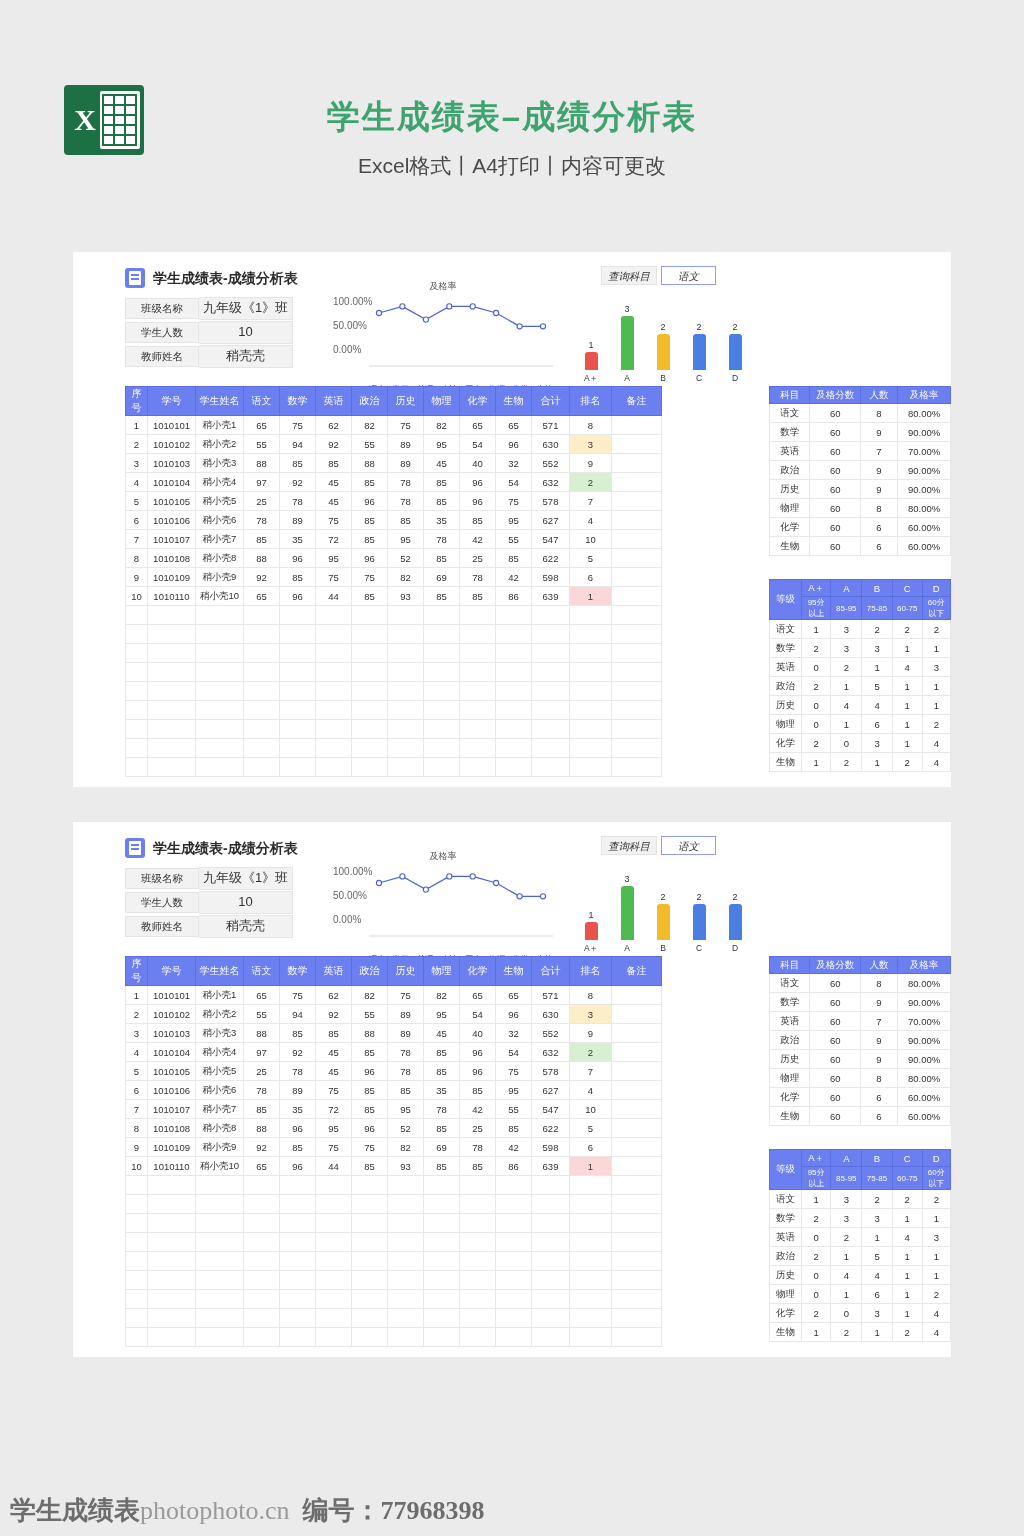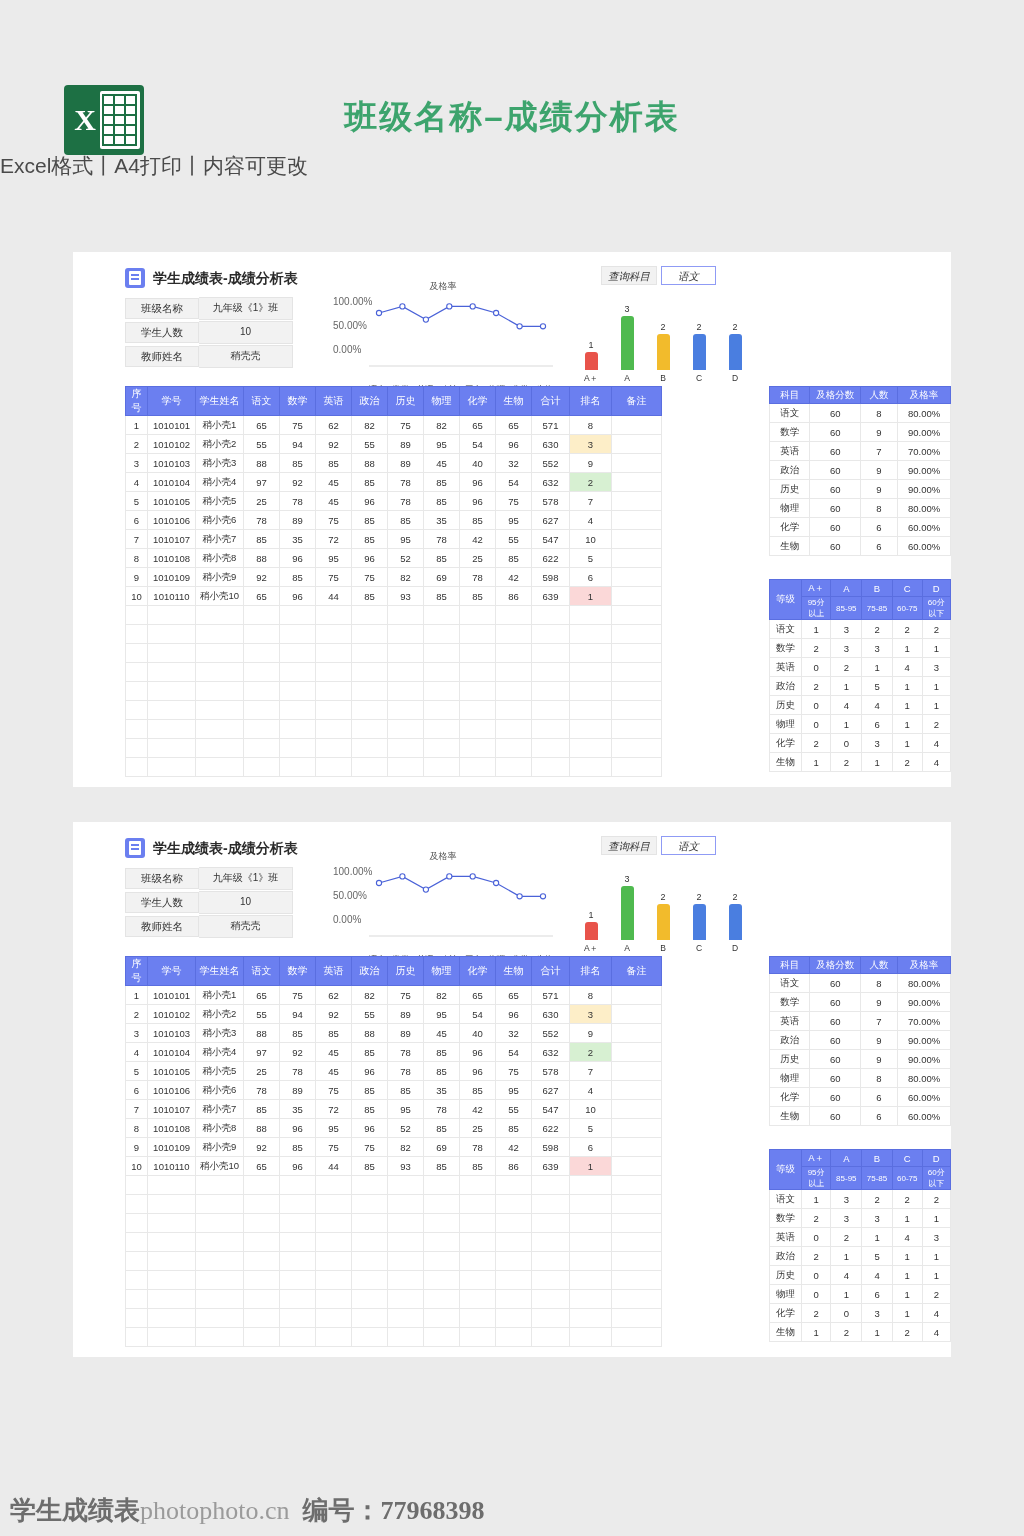--- a/index.html
+++ b/index.html
@@ -35,21 +35,21 @@
   .logo .grid div {
     position:absolute; background:#1d7044;
   }
   .title-main {
     position:absolute; left:0; right:0; top:95px;
     text-align:center; color:#3da46d;
     font-size:33px; font-weight:bold; letter-spacing:2px;
   }
   .title-sub {
     position:absolute; left:0; right:0; top:152px;
-    text-align:left; color:#4a4a4a; font-size:21px;
+    text-align:center; color:#4a4a4a; font-size:21px;
   }
   
   .sheet {
     position:absolute; left:73px; width:878px;
     background:#fff;
   }
   #sheet1 { top:252px; height:535px; }
   #sheet2 { top:822px; height:535px; }
 
   .sheet-inner { position:relative; width:100%; height:100%; }
@@ -72,21 +72,21 @@
   }
 
   
   .info { position:absolute; left:52px; top:46px; }
   .info-row { display:flex; align-items:center; height:21px; margin-bottom:3px; }
   .info-lab {
     width:74px; text-align:center; font-size:10.5px; color:#333;
     background:#f2f2f2; border:1px solid #e4e4e4; height:21px; line-height:19px;
   }
   .info-val {
-    width:94px; text-align:center; font-size:10px; color:#333;
+    width:94px; text-align:center; font-size:13px; color:#333;
     background:#f2f2f2; border:1px solid #e4e4e4; border-left:none;
     height:23px; line-height:19px;
   }
 
   
   .linechart { position:absolute; left:260px; top:36px; width:220px; height:92px; }
   .lc-title { position:absolute; left:0; right:0; top:-8px; text-align:center; font-size:9px; color:#555; }
   .lc-yaxis { position:absolute; left:0; top:8px; width:36px; font-size:10px; color:#666; }
   .lc-yaxis div { height:24px; }
   .lc-plot { position:absolute; left:36px; top:8px; right:0; height:72px; }
@@ -161,21 +161,21 @@
       <div style="left:0;top:20px;width:35px;height:2px;"></div>
       <div style="left:0;top:30px;width:35px;height:2px;"></div>
       <div style="left:0;top:40px;width:35px;height:2px;"></div>
       <div style="left:0;top:50px;width:35px;height:2px;"></div>
       <div style="left:0;top:0;width:2px;height:52px;"></div>
       <div style="left:11px;top:0;width:2px;height:52px;"></div>
       <div style="left:22px;top:0;width:2px;height:52px;"></div>
       <div style="left:33px;top:0;width:2px;height:52px;"></div>
     </div>
   </div>
-  <div class="title-main">班级名称–成绩分析表</div>
+  <div class="title-main">学生成绩表–成绩分析表</div>
   <div class="title-sub">Excel格式丨A4打印丨内容可更改</div>
 </div>
 
 <div class="sheet" id="sheet1">
   <div class="sheet-inner">
       <div class="sh-icon"></div>
       <div class="sh-title">学生成绩表-成绩分析表</div>
       <div class="info">
         <div class="info-row">
           <div class="info-lab">班级名称</div>

